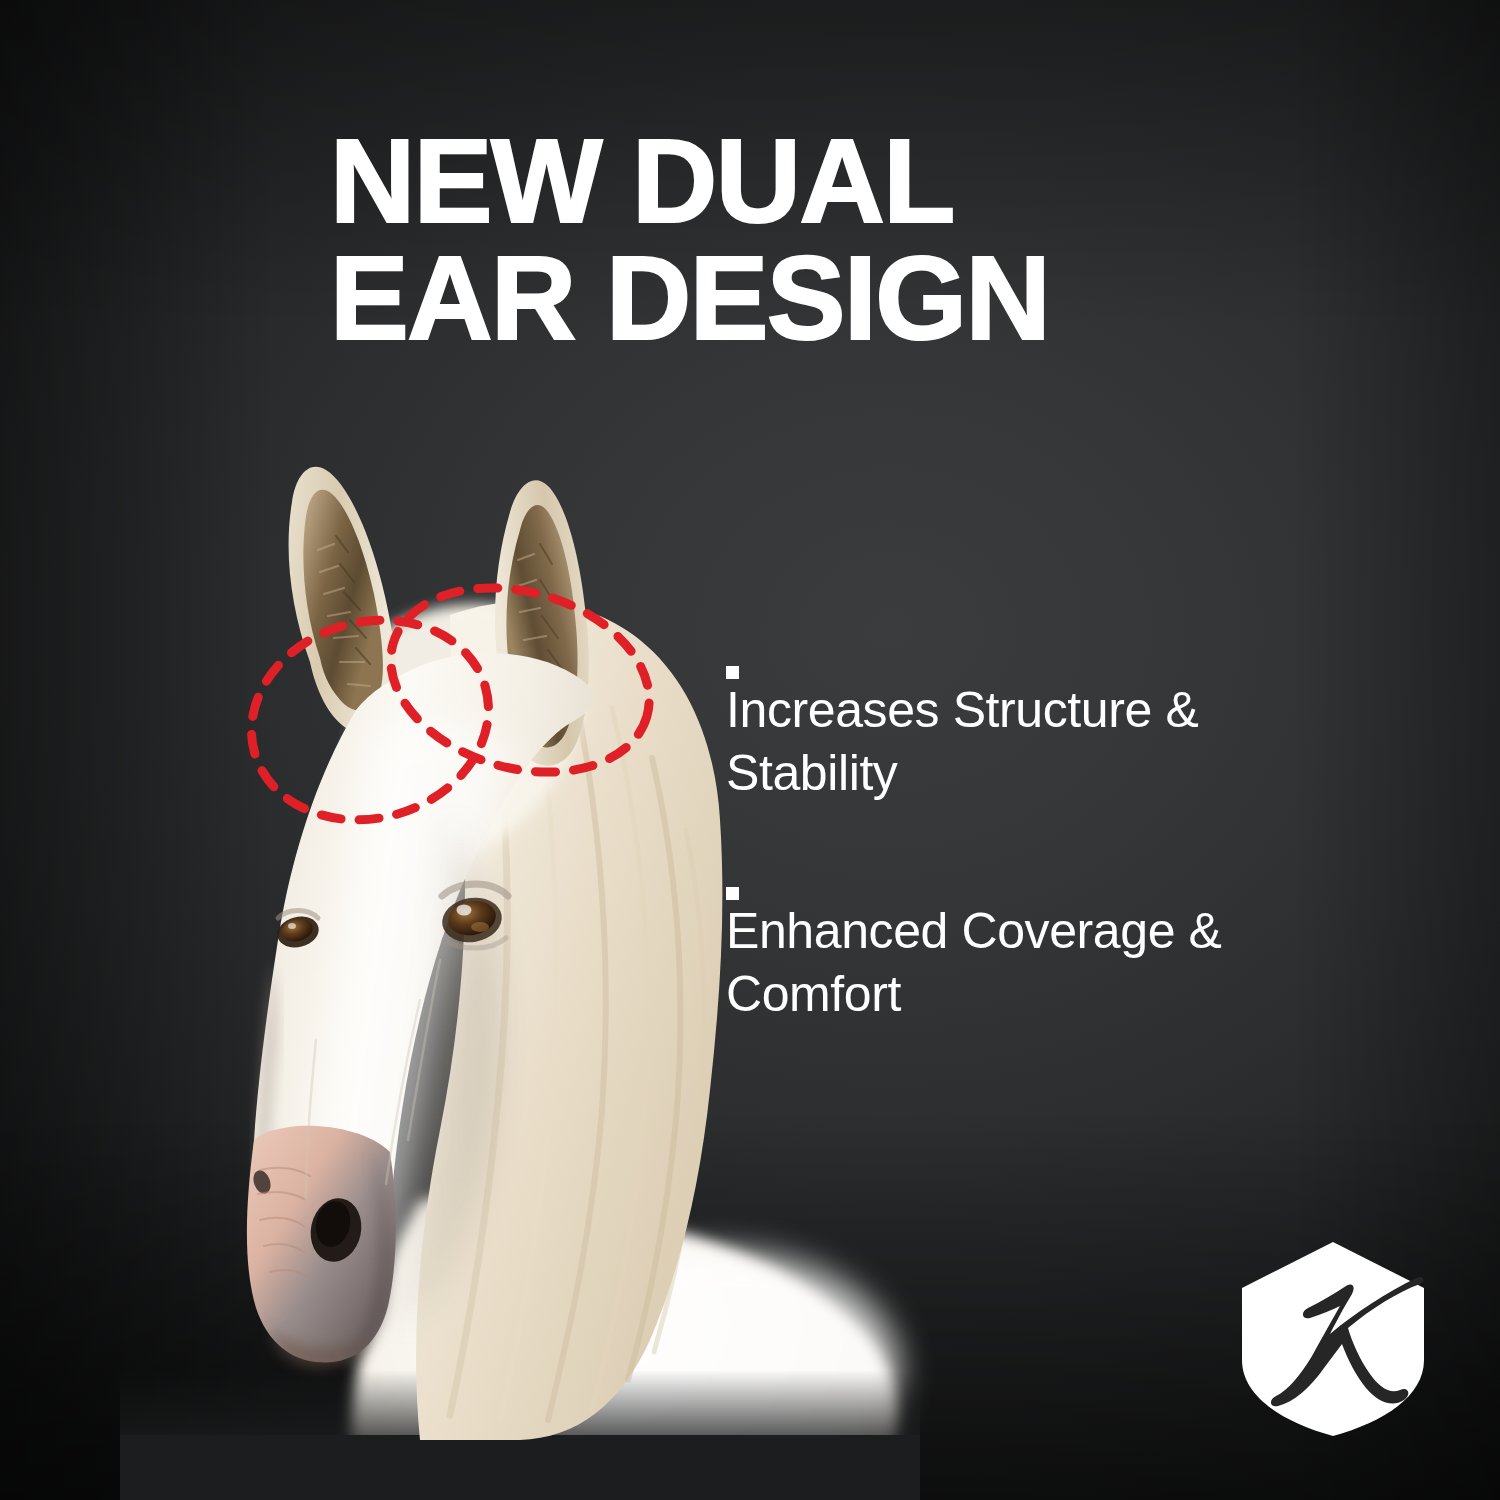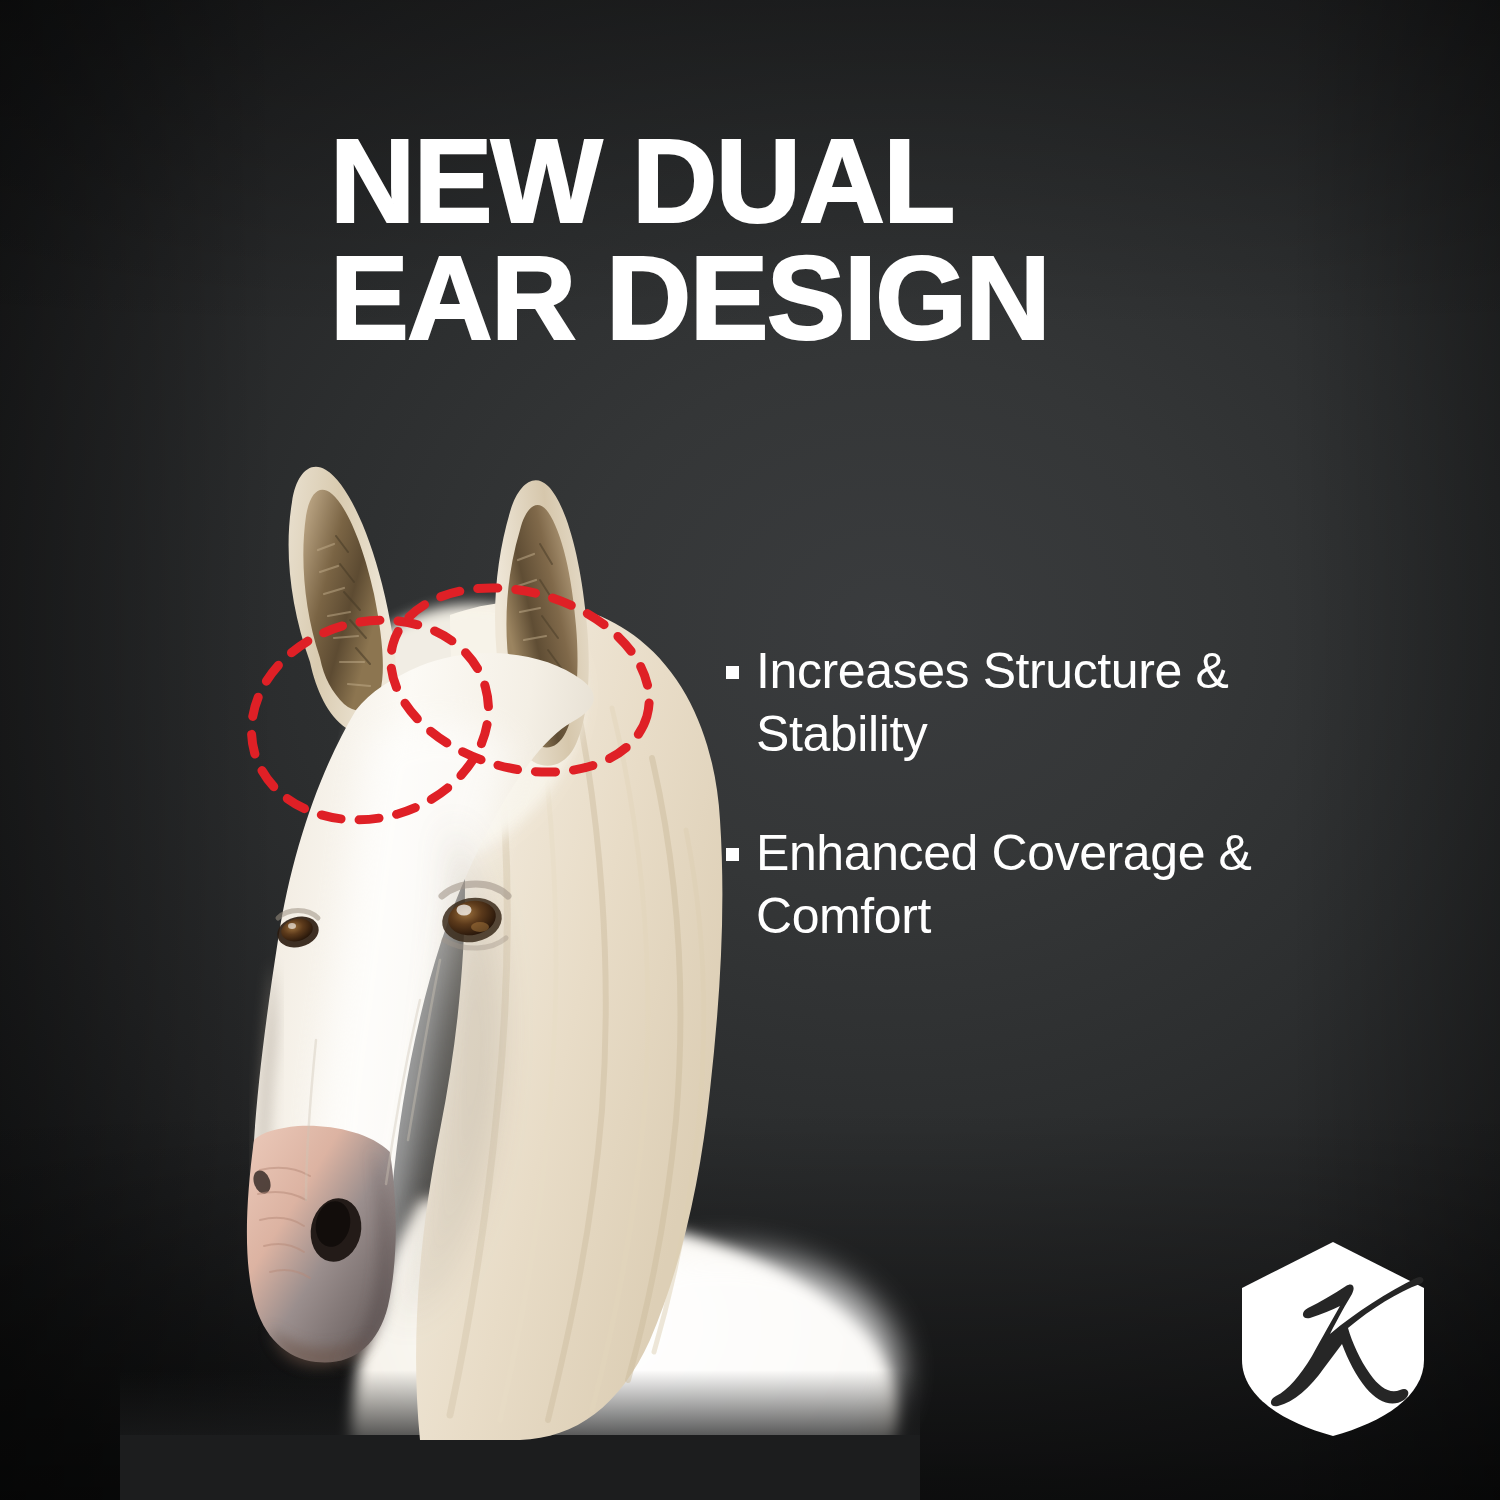--- a/index.html
+++ b/index.html
@@ -27,21 +27,21 @@
   #headline{position:absolute;left:330px;top:123px;width:1060px;
     color:#ffffff;font-weight:bold;font-size:118px;line-height:0.99;
     letter-spacing:-1.5px;
     -webkit-text-stroke:2.2px #ffffff;
     text-transform:uppercase;}
   #headline .l{display:block;white-space:nowrap;}
   #headline .l2{margin-top:0;}
 
   
   #bullets{position:absolute;left:726px;top:640px;width:700px;}
-  .bullet{display:flex;align-items:flex-start;margin-bottom:56px;}
+  .bullet{display:flex;align-items:flex-start;margin-bottom:56px;flex-direction:column;}
   .bullet:last-child{margin-bottom:0;}
   .bullet-mark{width:13px;height:13px;background:#ffffff;flex:0 0 13px;
     margin-top:26px;margin-right:17px;}
   .bullet-text{color:#ffffff;font-size:50px;line-height:1.26;
     font-weight:400;letter-spacing:-0.4px;max-width:640px;}
 
   
   #logo{position:absolute;left:1238px;top:1240px;width:190px;height:198px;}
   #logo svg{width:100%;height:100%;display:block;}
 

